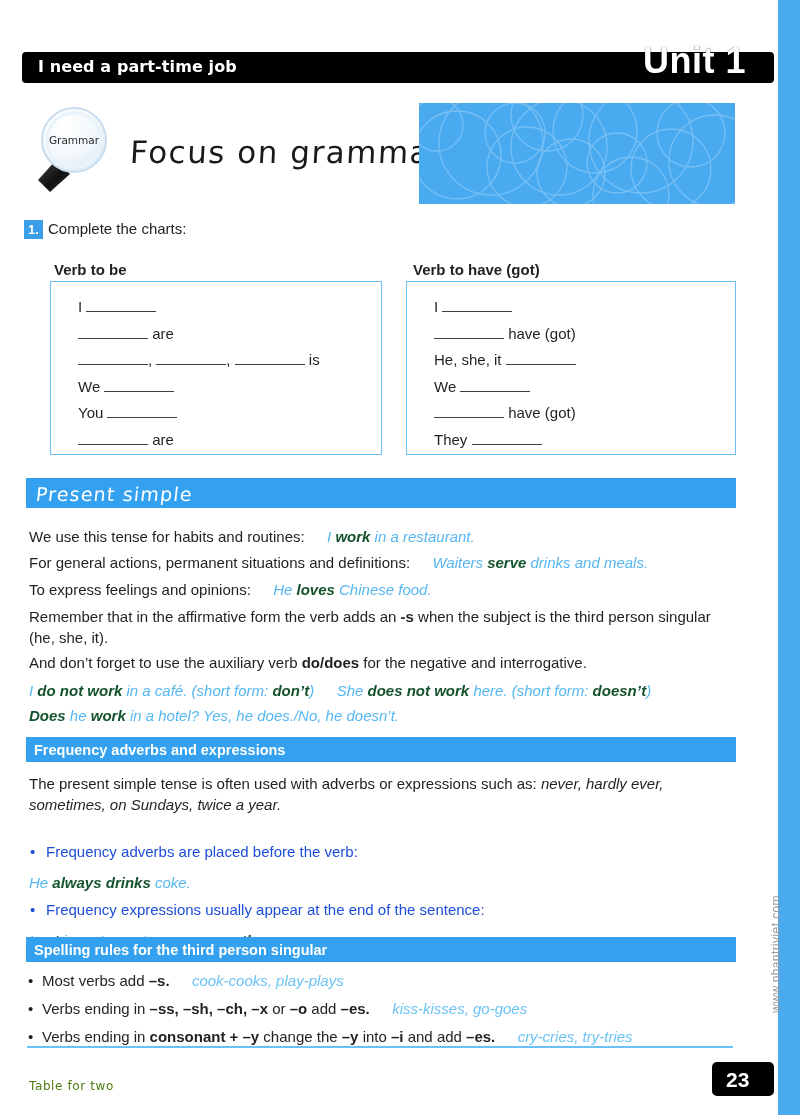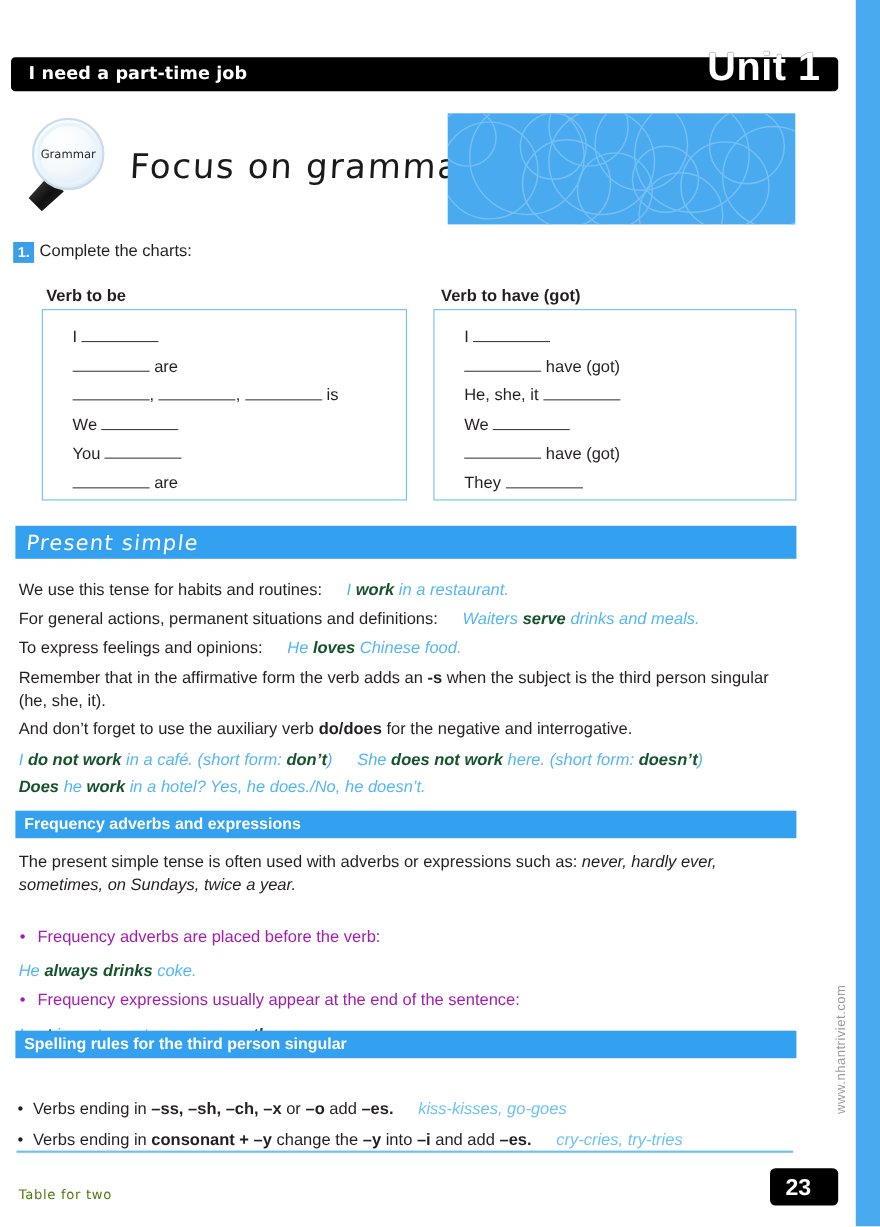--- a/index.html
+++ b/index.html
@@ -2,21 +2,21 @@
 <html><head>
 <meta charset="utf-8">
 <style>
   html,body{margin:0;padding:0;}
   body{
     width:800px;height:1115px;position:relative;overflow:hidden;
     background:#ffffff;
     font-family:"Liberation Sans", sans-serif;
     color:#231f20;
   }
-  .page{position:absolute;inset:0;}
+  .page{position:absolute;inset:0;margin-left:12px;}
 
   
   .edge-bar{
     position:absolute;top:0;right:0;width:22px;height:1115px;
     background:#4aaaf0;
   }
 
   
   .header-bar{
     position:absolute;left:10px;top:52px;width:752px;height:31px;
@@ -108,21 +108,21 @@
     position:absolute;left:17px;width:706px;
     font-size:15px;line-height:21px;color:#231f20;
   }
   .blue{color:#55b7f2;font-style:italic;}
   .blue b{font-weight:bold;font-style:italic;color:#14532d;}
   .blue-ex{color:#6cc3f5;font-style:italic;}
   .bk-b{font-weight:bold;color:#231f20;}
   .ital{font-style:italic;}
 
   .bullet{
-    position:absolute;left:34px;width:690px;font-size:15px;color:#a21caf;
+    position:absolute;left:34px;width:690px;font-size:15px;color:#1d4ed8;
   }
   .bullet:before{content:"\2022";position:absolute;left:-16px;}
 
   .bullet2{
     position:absolute;left:30px;width:700px;font-size:15px;color:#231f20;
   }
   .bullet2:before{content:"\2022";position:absolute;left:-14px;}
 
   .hr-blue{
     position:absolute;left:15px;top:1046px;width:706px;height:2px;
@@ -288,20 +288,25 @@
 
   <div class="bullet" style="top:901px;">Frequency expressions usually appear at the end of the sentence:</div>
 
   <div class="para blue" style="top:930px;">
     <span>I </span><b>eat</b><span> in restaurants </span><b>once a month</b><span>.</span>
   </div>
 
   <div class="banner" id="banner-spell"></div>
   <div class="banner-txt" style="top:942px;">Spelling rules for the third person singular</div>
 
+  <div class="bullet2" style="top:972px;">
+    <span>Most verbs add </span><span class="bk-b">–s.</span>
+    <span style="display:inline-block;width:14px;"></span>
+    <span class="blue-ex">cook-cooks, play-plays</span>
+  </div>
 
   <div class="bullet2" style="top:1000px;">
     <span>Verbs ending in </span><span class="bk-b">–ss, –sh, –ch, –x</span><span> or </span><span class="bk-b">–o</span><span> add </span><span class="bk-b">–es.</span>
     <span style="display:inline-block;width:14px;"></span>
     <span class="blue-ex">kiss-kisses, go-goes</span>
   </div>
 
   <div class="bullet2" style="top:1028px;">
     <span>Verbs ending in </span><span class="bk-b">consonant + –y</span><span> change the </span><span class="bk-b">–y</span><span> into </span><span class="bk-b">–i</span><span> and add </span><span class="bk-b">–es.</span>
     <span style="display:inline-block;width:14px;"></span>

